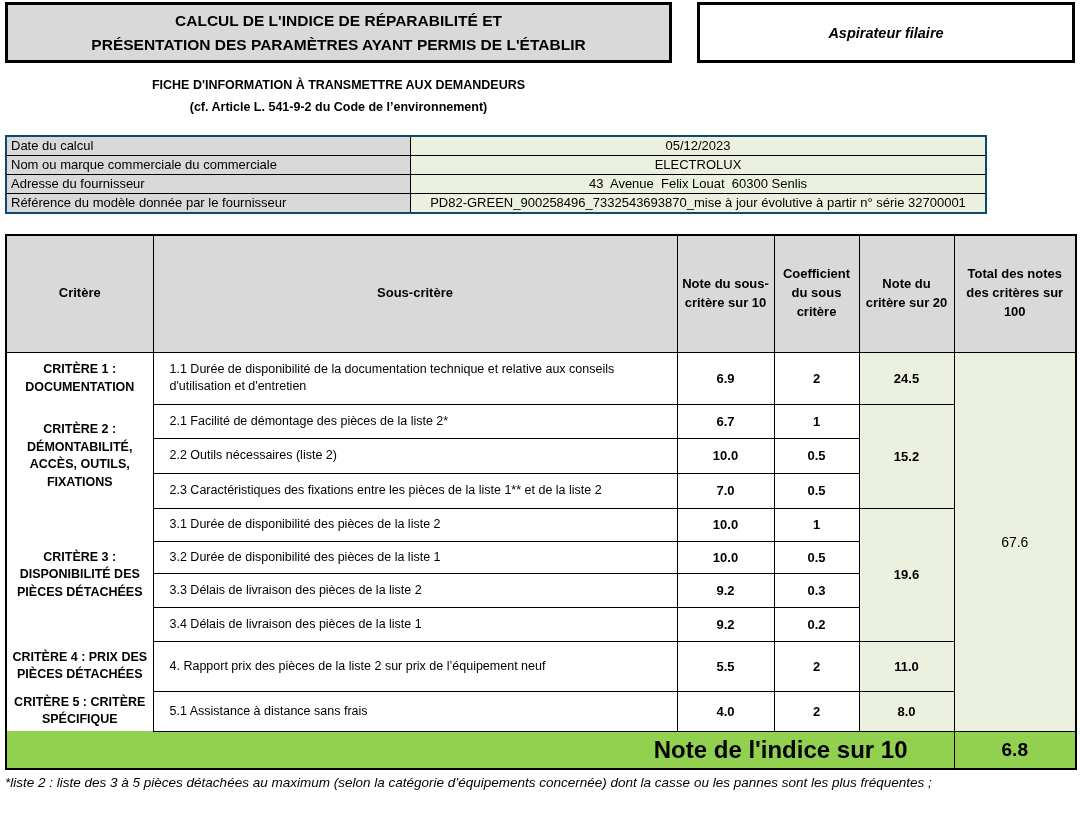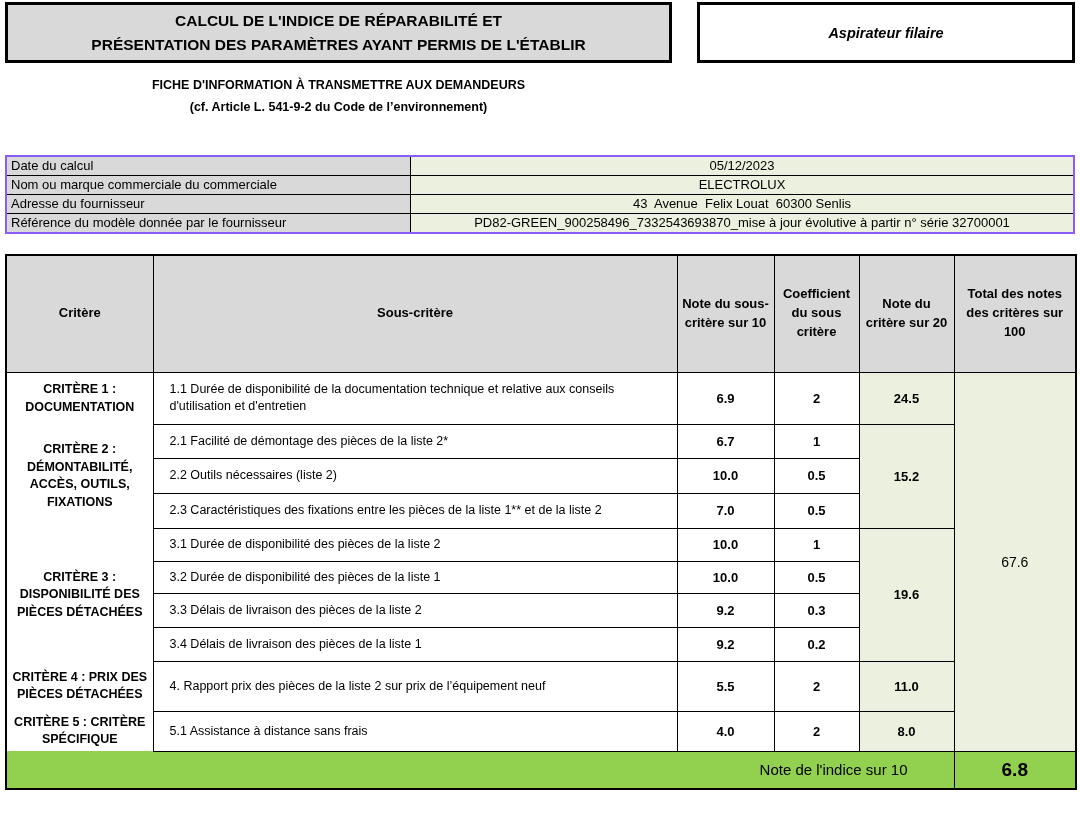--- a/index.html
+++ b/index.html
@@ -21,21 +21,21 @@
     display: flex; align-items: center; justify-content: center;
     font-weight: bold; font-style: italic; font-size: 14.5px;
   }
   .subtitle {
     width: 667px; margin-top: 12px; text-align: center;
     font-weight: bold; font-size: 12.5px; line-height: 1.75;
   }
 
   table { border-collapse: collapse; table-layout: fixed; }
 
-  .info-table { width: 1070px; margin-top: 36px; border: 2px solid #8b5cf6; }
+  .info-table { width: 982px; margin-top: 16px; border: 2px solid #0c4a6e; }
   .info-table td { border: 1px solid #000; font-size: 13px; height: 18px; padding: 0 4px; }
   .info-label { background: #d9d9d9; width: 395px; }
   .info-value { background: #ebf1de; text-align: center; white-space: pre-wrap; }
 
   .main-table { width: 1070px; margin-top: 20px; border: 2px solid #000; }
   .main-table th, .main-table td { border: 1px solid #000; }
   .main-table th {
     background: #d9d9d9; font-size: 13px; font-weight: bold;
     height: 112px; padding: 2px 4px; vertical-align: middle; line-height: 1.45;
   }
@@ -46,21 +46,21 @@
   }
   td.crit-first { border-top: 1px solid #000; }
   td.sub { font-size: 12.5px; padding: 2px 16px; vertical-align: middle; line-height: 1.35; }
   td.num { font-size: 13px; font-weight: bold; text-align: center; vertical-align: middle; }
   td.note20 { background: #ebf1de; }
   td.total {
     background: #ebf1de; font-size: 14px; font-weight: normal;
     text-align: center; vertical-align: middle;
   }
   tr.score-row td { background: #92d050; height: 34px; }
-  td.score-label { text-align: right; font-size: 15px; font-weight: normal; padding-right: 46px; }
+  td.score-label { text-align: right; font-size: 24px; font-weight: bold; padding-right: 46px; }
   td.score-value { text-align: center; font-size: 19px; font-weight: bold; }
 
   .footnotes {
     margin-top: 3px; width: 1070px;
     font-style: italic; font-size: 13.5px; line-height: 19.5px;
   }
 </style>
 </head>
 <body>
 
@@ -188,15 +188,16 @@
       </tr>
 
       <tr class="score-row">
         <td colspan="5" class="score-label">Note de l'indice sur 10</td>
         <td class="score-value">6.8</td>
       </tr>
     </tbody>
   </table>
 
   <div class="footnotes">
+    <div>*liste 2 : liste des 3 à 5 pièces détachées au maximum (selon la catégorie d’équipements concernée) dont la casse ou les pannes sont les plus fréquentes ;</div>
   </div>
 
 </div>
 
 </body></html>

